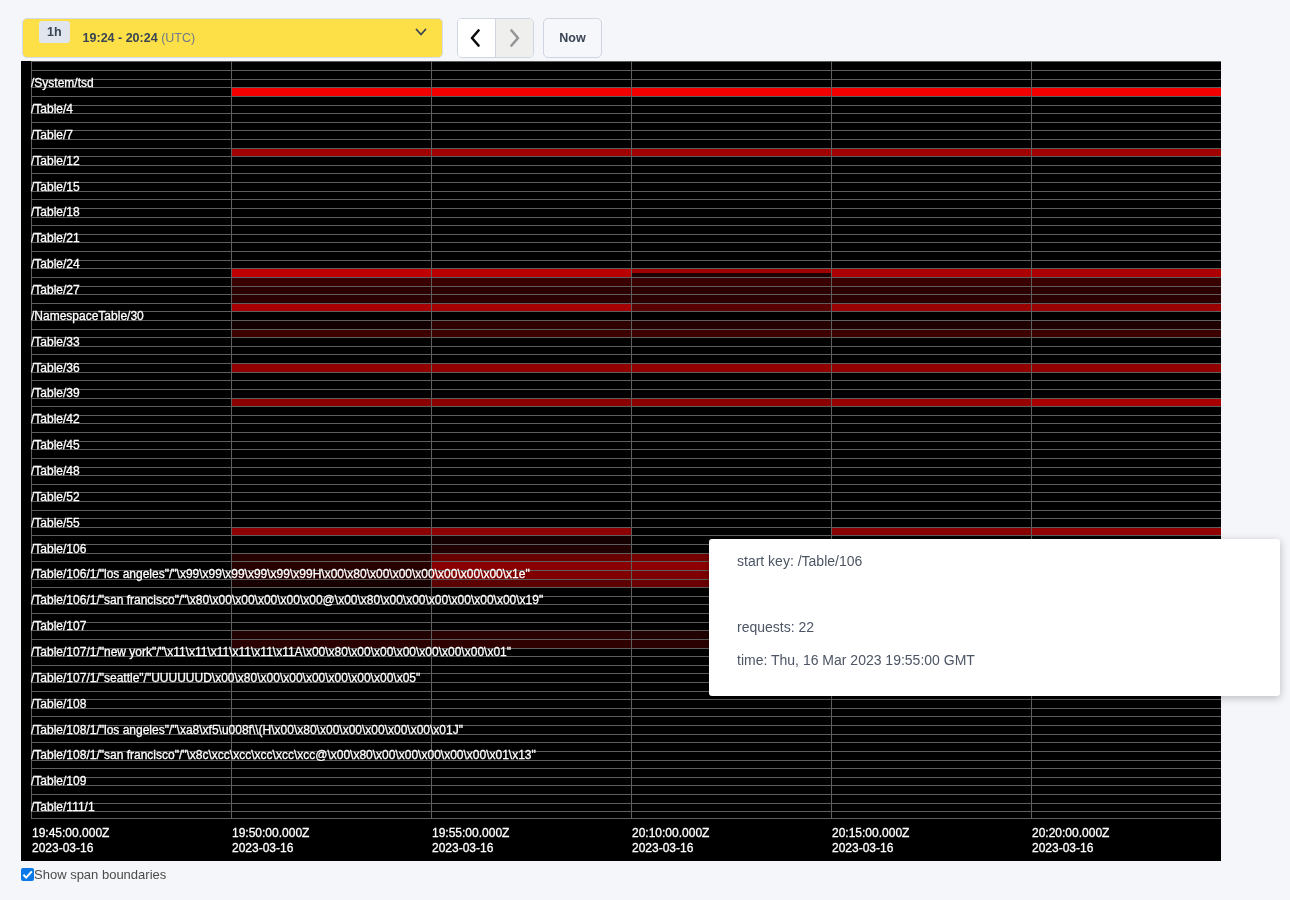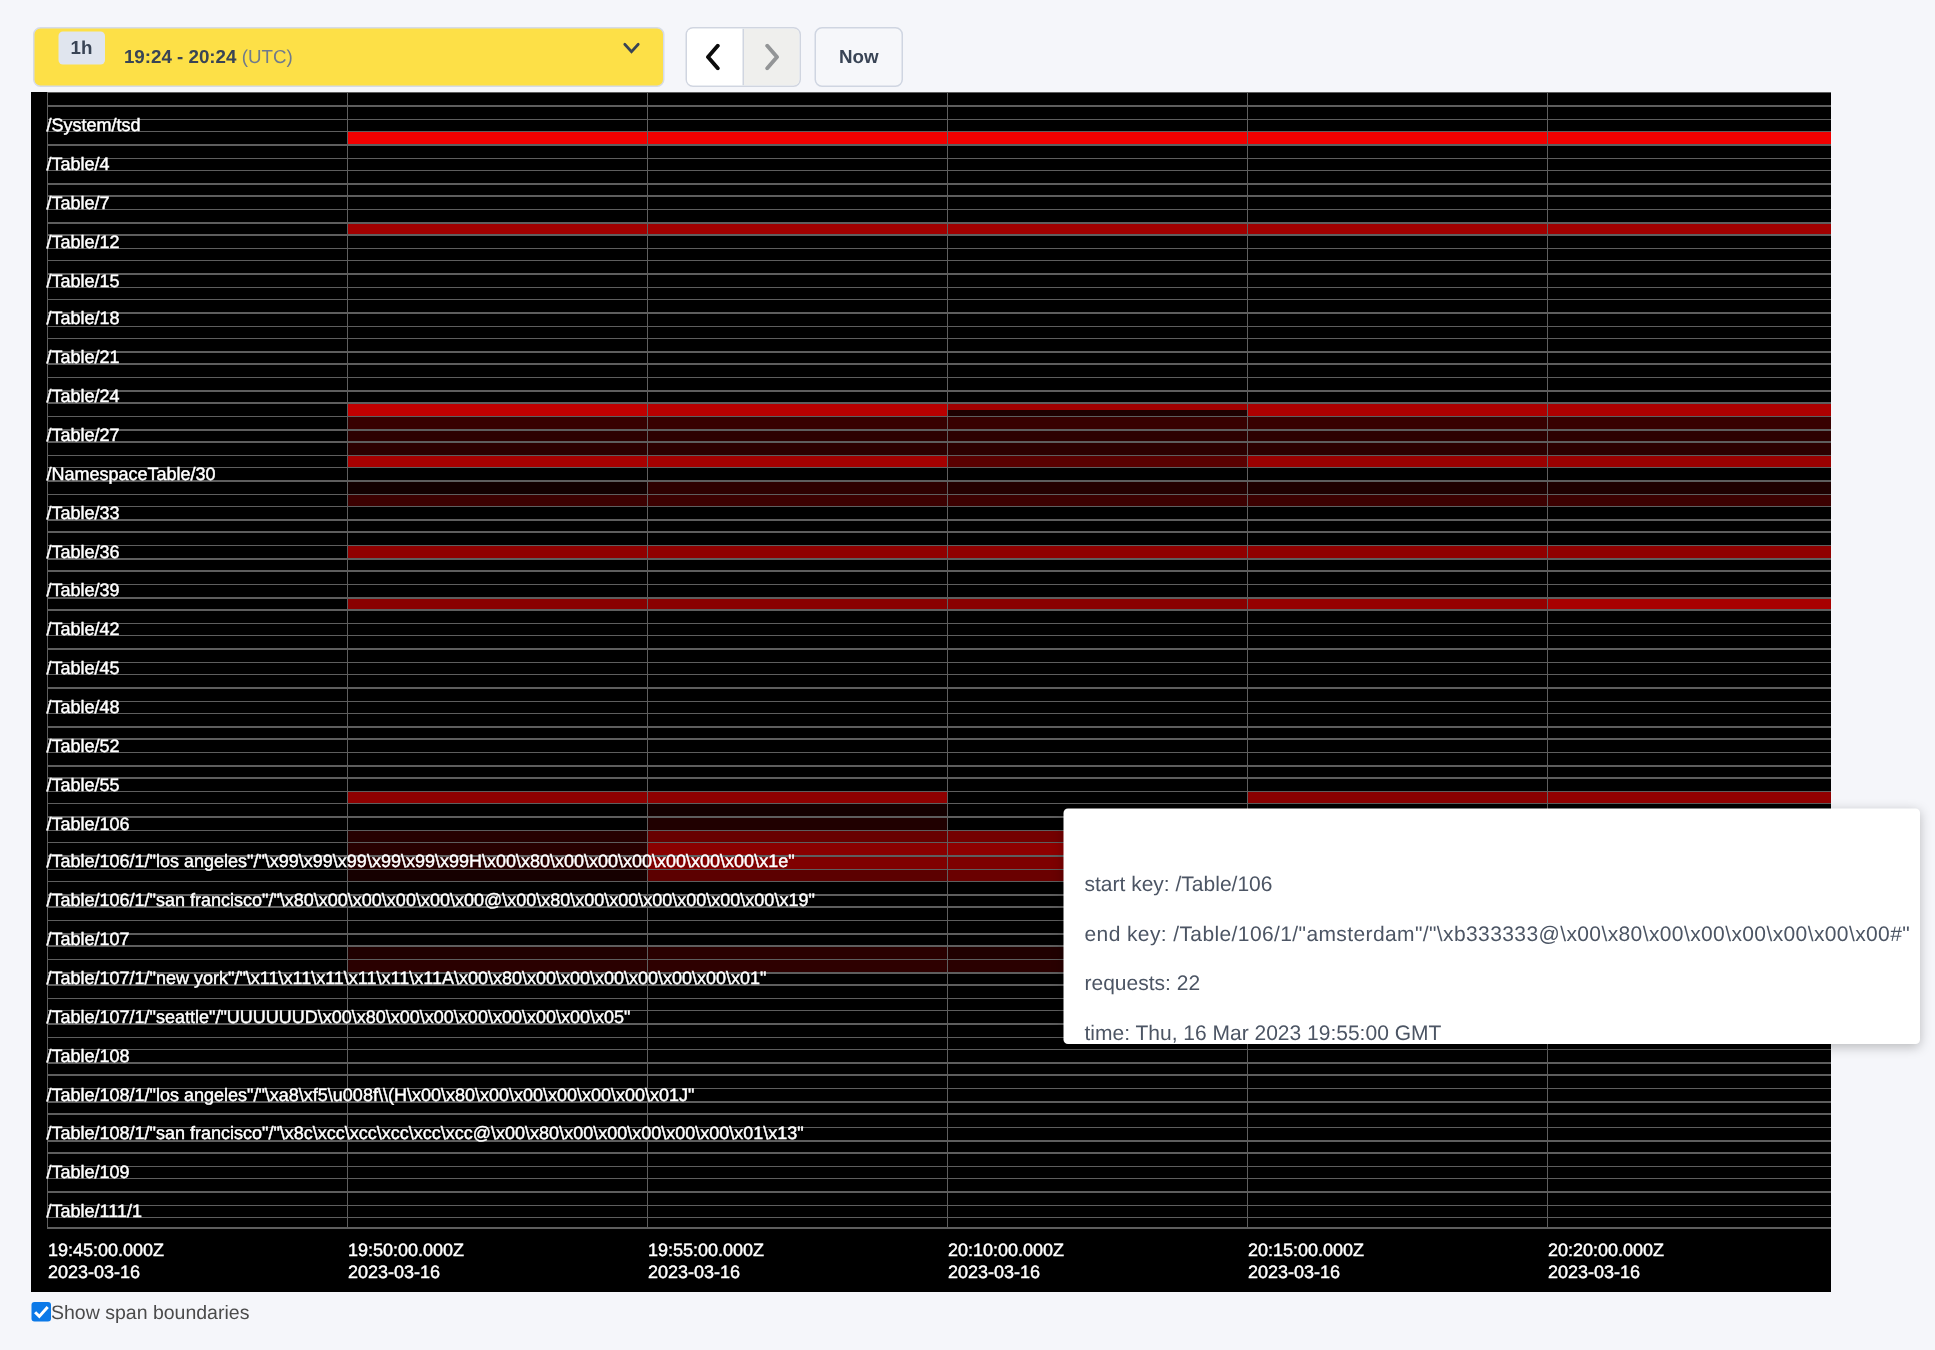--- a/index.html
+++ b/index.html
@@ -14,21 +14,21 @@
 .navgrp { position:absolute; left:457px; top:18px; width:77px; height:40px; display:flex;
   border:1px solid #d0d5e0; border-radius:5px; overflow:hidden; }
 .navgrp .b1 { width:38px; height:100%; background:#fff; border-right:1px solid #d0d5e0;
   display:flex; align-items:center; justify-content:center; }
 .navgrp .b2 { width:38px; height:100%; background:#efefed; display:flex; align-items:center; justify-content:center; }
 .nowbtn { position:absolute; left:543px; top:18px; width:59px; height:40px; background:#f6f7fa;
   border:1px solid #cfd5e1; border-radius:5px; color:#394455; font-weight:bold; font-size:12.5px;
   display:flex; align-items:center; justify-content:center; }
 .tooltip { position:absolute; left:709px; top:539px; width:571px; height:157px; background:#fff;
   border-radius:3px; box-shadow:0 2px 8px rgba(0,0,0,0.25); color:#4c5564; font-size:14px; }
-.tooltip div { position:absolute; left:14px; white-space:nowrap;margin-top:28px; }
+.tooltip div { position:absolute; left:28px; white-space:nowrap; }
 .cbrow { position:absolute; left:21px; top:867px; display:flex; align-items:center; }
 .cbx { width:13px; height:13px; background:#0b79e8; border-radius:2px; position:relative; }
 .cbx svg { position:absolute; left:0px; top:0px; }
 .cblabel { margin-left:0; color:#4b4b4b; font-size:13px; }
 </style></head><body>
 <div class="page">
 <div class="selector">
       <span class="badge">1h</span>
       <span class="trange">19:24 - 20:24 <span class="utc">(UTC)</span></span>
 <svg class="chev" width="14" height="14" viewBox="0 0 14 14">
@@ -244,21 +244,20 @@
         <text x="611" y="776">20:10:00.000Z</text>
         <text x="611" y="791">2023-03-16</text>
         <text x="811" y="776">20:15:00.000Z</text>
         <text x="811" y="791">2023-03-16</text>
         <text x="1011" y="776">20:20:00.000Z</text>
         <text x="1011" y="791">2023-03-16</text>
       </g>
 </svg>
 <div class="tooltip">
 <div style="top:14px">start key: /Table/106</div>
-<div style="top:47px;letter-spacing:0.26px">end key: /Table/106/1/"amsterdam"/"\xb333333@\x00\x80\x00\x00\x00\x00\x00\x00#"</div>
 <div style="top:80px">requests: 22</div>
 <div style="top:113px">time: Thu, 16 Mar 2023 19:55:00 GMT</div>
 </div>
 <div class="cbrow">
       <span class="cbx">
         <svg width="13" height="13" viewBox="0 0 13 13">
           <path d="M2.4 6.8 L5.2 9.6 L10.8 3.4" stroke="#fff" stroke-width="2" fill="none"></path>
         </svg>
       </span>
       <span class="cblabel">Show span boundaries</span>

